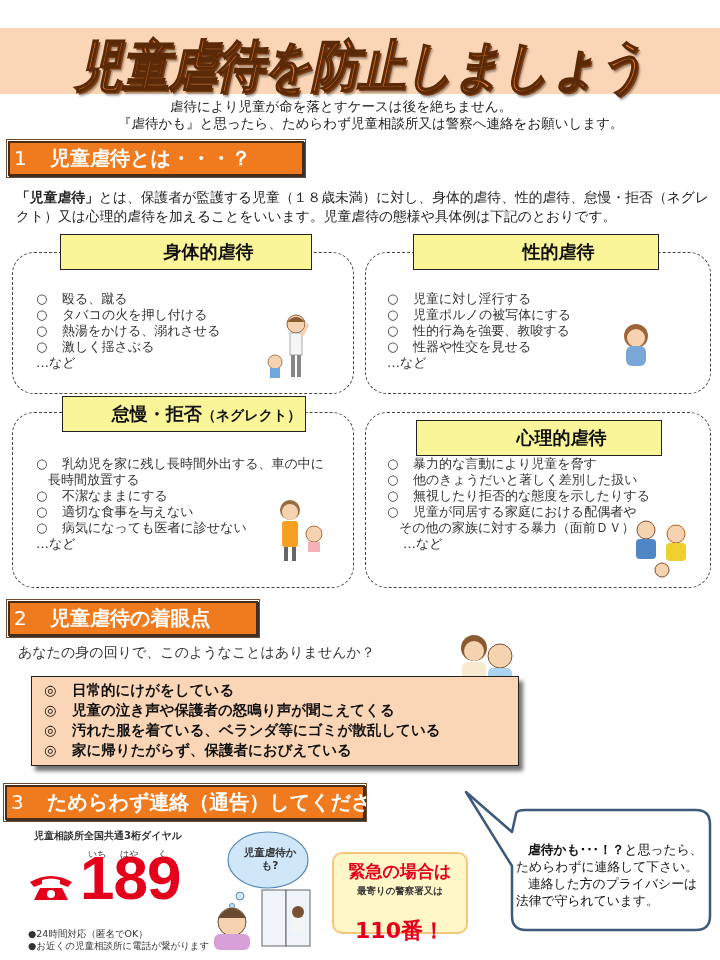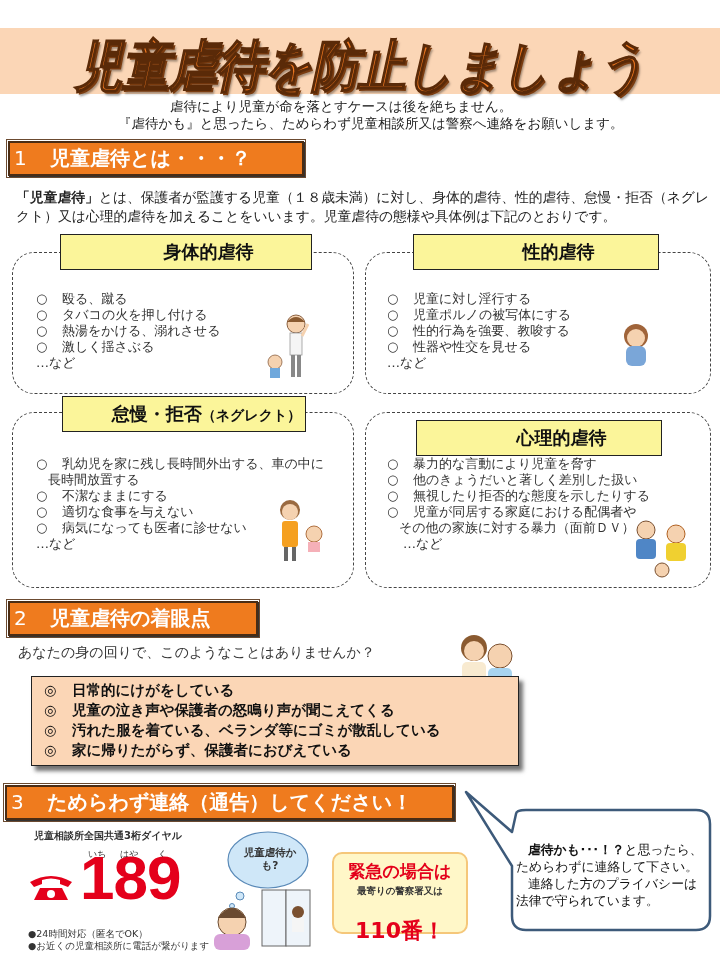--- a/index.html
+++ b/index.html
@@ -187,21 +187,21 @@
   <circle cx="48" cy="24" r="12" fill="#f5d2b0" stroke="#7a5030" stroke-width="1"></circle>
   <rect x="36" y="36" width="24" height="22" rx="5" fill="#a8d4ef"></rect>
 </svg>
 <div class="watch-box">
   <div class="row" style="top:4px;"><span class="mark">◎</span><span>日常的にけがをしている</span></div>
   <div class="row" style="top:24px;"><span class="mark">◎</span><span>児童の泣き声や保護者の怒鳴り声が聞こえてくる</span></div>
   <div class="row" style="top:44px;"><span class="mark">◎</span><span>汚れた服を着ている、ベランダ等にゴミが散乱している</span></div>
   <div class="row" style="top:64px;"><span class="mark">◎</span><span>家に帰りたがらず、保護者におびえている</span></div>
 </div>
 
-<div class="sec-header" style="left:5px; top:785px; width:449px;">
+<div class="sec-header" style="left:5px; top:785px; width:360px;">
   <span class="num">3</span><span>ためらわず連絡（通告）してください！</span>
 </div>
 
 <div class="dial-caption">児童相談所全国共通3桁ダイヤル</div>
 <span class="furigana" style="left:88px;">いち</span>
 <span class="furigana" style="left:120px;">はや</span>
 <span class="furigana" style="left:158px;">く</span>
 <svg class="phone-icon" viewBox="0 0 46 30">
   <path d="M2 10 Q23 -2 44 10 L40 15 L32 12 L32 8 Q23 5 14 8 L14 12 L6 15 Z" fill="#e4001b"></path>
   <path d="M12 16 L34 16 L40 28 L6 28 Z" fill="#e4001b"></path>

